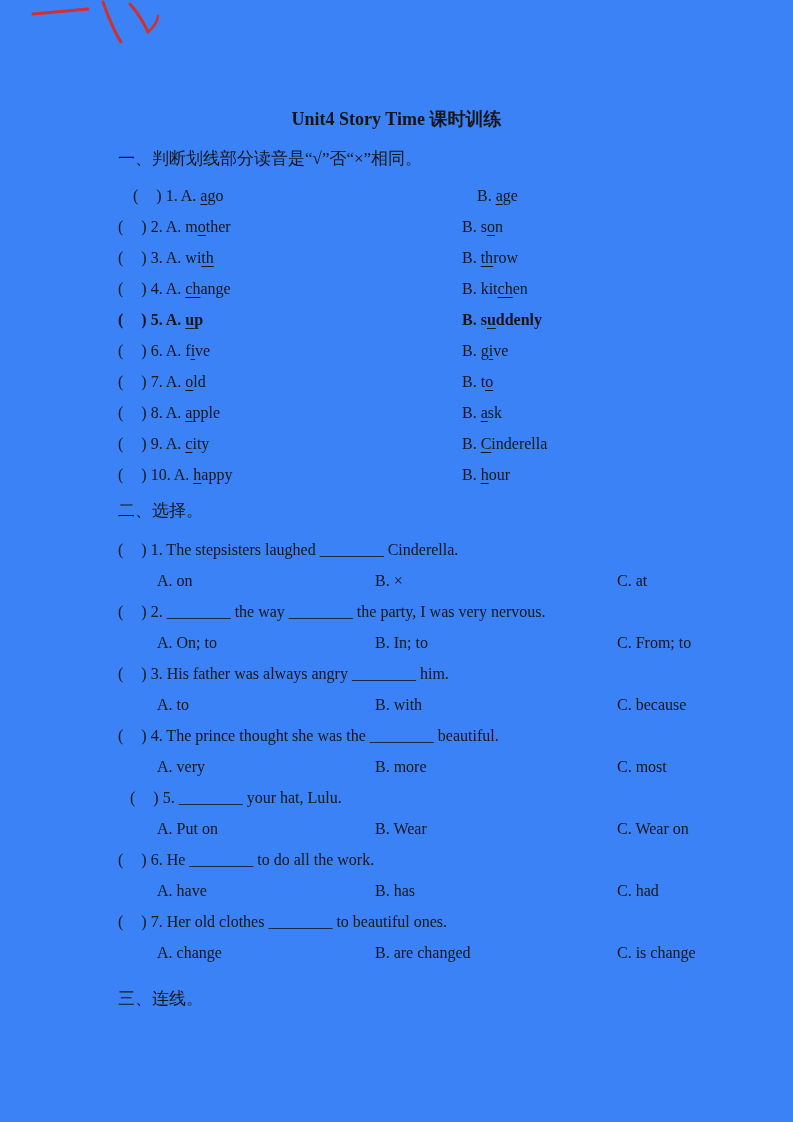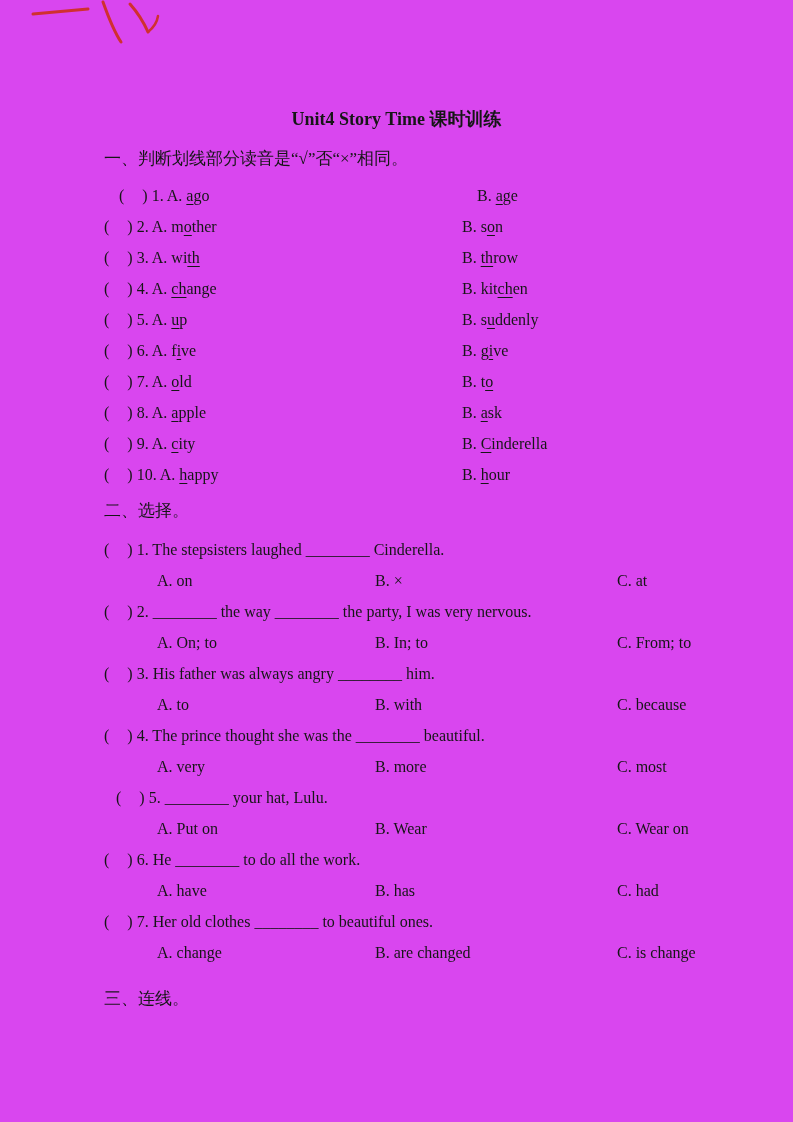--- a/index.html
+++ b/index.html
@@ -1,27 +1,27 @@
 <!DOCTYPE html>
 <html><head>
 <meta charset="utf-8">
 <style>
   html,body{margin:0;padding:0;background:#ffffff;}
   .page{
     position:relative;
     width:793px;height:1122px;
     margin:0 auto;
-    background:#d946ef;
+    background:#3b82f6;
     color:#161616;
     font-family:"Liberation Serif", serif;
     font-size:16px;
     overflow:hidden;
   }
   .row{position:absolute;left:0;width:100%;height:22px;line-height:22px;white-space:nowrap;}
-  .qleft{position:absolute;left:104px;}
+  .qleft{position:absolute;left:118px;}
   .bcol{position:absolute;left:462px;}
   .opt{position:absolute;}
   .opt0{left:157px;}
   .opt1{left:375px;}
   .opt2{left:573px;margin-left:44px;}
   .pgap{display:inline-block;width:18px;}
   .u{text-decoration:underline;text-underline-offset:3px;text-decoration-thickness:1.2px;}
   .title-row{
     position:absolute;top:106px;left:0;width:100%;
     text-align:center;font-weight:bold;font-size:18px;line-height:26px;
@@ -57,21 +57,21 @@
         <span class="bcol">B. <span><span>s</span><span class="u">o</span><span>n</span></span></span>
       </div>
       <div class="row" style="top: 247px;">
         <span class="qleft"><span>(<span class="pgap"></span>)</span> 3. A. <span><span>wi</span><span class="u">th</span></span></span>
         <span class="bcol">B. <span><span class="u">th</span><span>row</span></span></span>
       </div>
       <div class="row" style="top: 278px;">
         <span class="qleft"><span>(<span class="pgap"></span>)</span> 4. A. <span><span class="u">ch</span><span>ange</span></span></span>
         <span class="bcol">B. <span><span>kit</span><span class="u">ch</span><span>en</span></span></span>
       </div>
-      <div class="row" style="top: 309px;">
+      <div class="row" style="top: 309px; font-weight: bold;">
         <span class="qleft"><span>(<span class="pgap"></span>)</span> 5. A. <span><span class="u">u</span><span>p</span></span></span>
         <span class="bcol">B. <span><span>s</span><span class="u">u</span><span>ddenly</span></span></span>
       </div>
       <div class="row" style="top: 340px;">
         <span class="qleft"><span>(<span class="pgap"></span>)</span> 6. A. <span><span>f</span><span class="u">i</span><span>ve</span></span></span>
         <span class="bcol">B. <span><span>g</span><span class="u">i</span><span>ve</span></span></span>
       </div>
       <div class="row" style="top: 371px;">
         <span class="qleft"><span>(<span class="pgap"></span>)</span> 7. A. <span><span class="u">o</span><span>ld</span></span></span>
         <span class="bcol">B. <span><span>t</span><span class="u">o</span></span></span>

